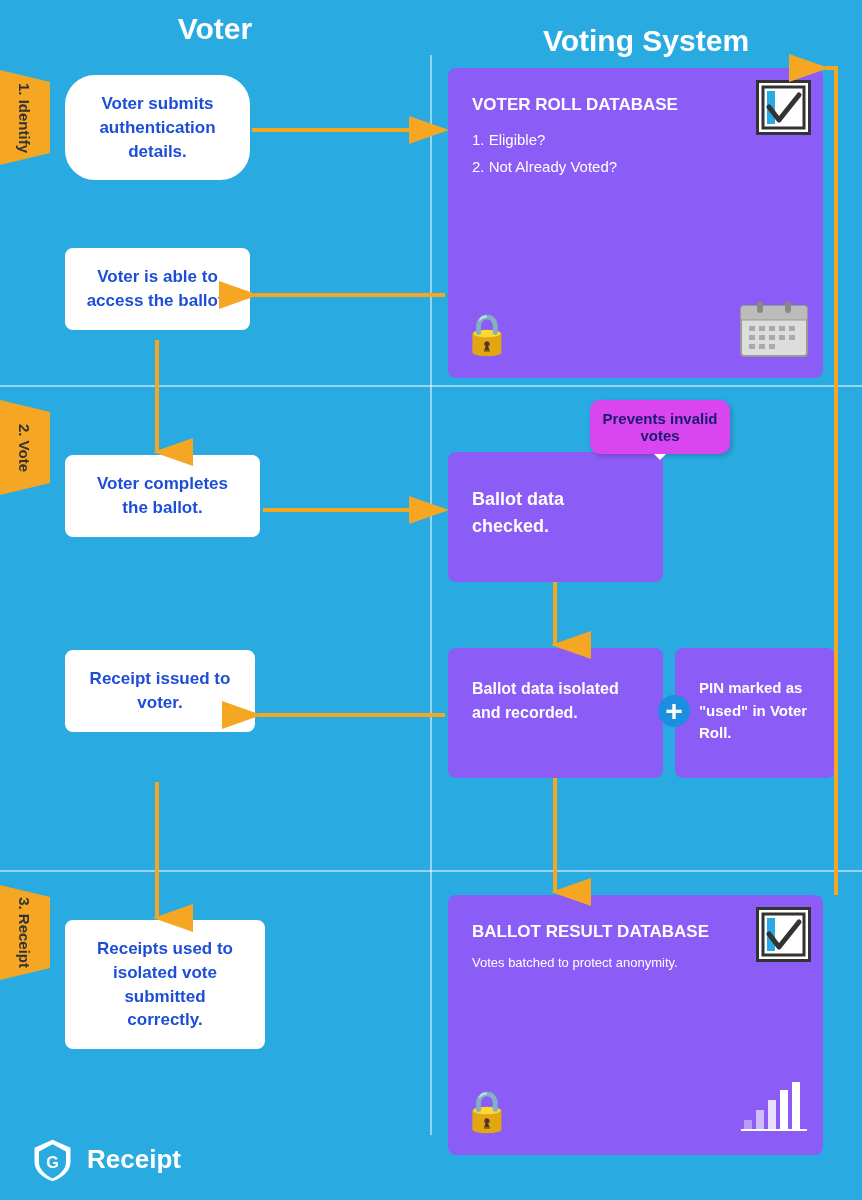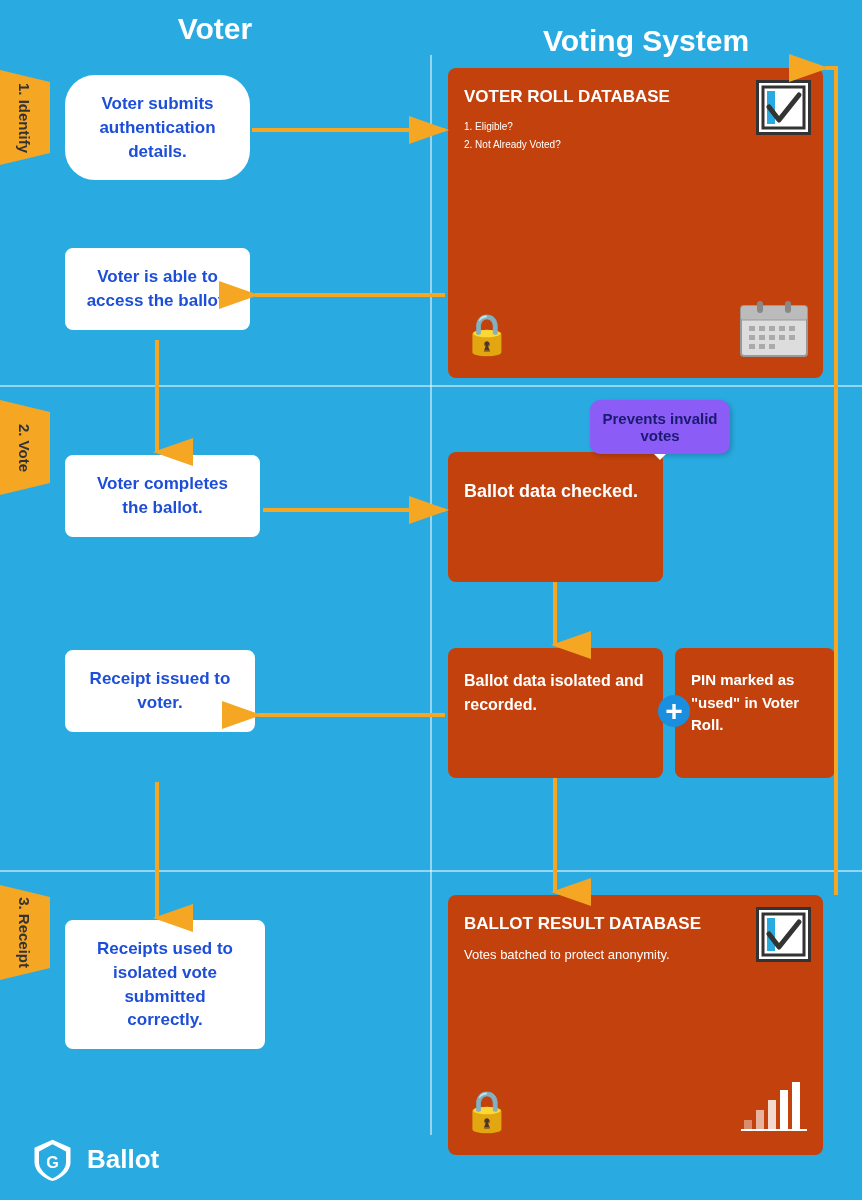--- a/index.html
+++ b/index.html
@@ -130,23 +130,23 @@
     .voter-box-5 {
       left: 65px;
       top: 920px;
       width: 200px;
       border-radius: 8px;
     }
 
     
     .system-box {
       position: absolute;
-      background: #c2410c;
-      border-radius: 8px;
-      padding: 16px;
+      background: #8b5cf6;
+      border-radius: 8px;
+      padding: 24px;
       color: white;
       font-size: 15px;
       line-height: 1.5;
     }
 
     .system-box-1 {
       left: 448px;
       top: 68px;
       width: 375px;
       height: 310px;
@@ -193,21 +193,21 @@
 
     
     .system-box-title {
       font-weight: bold;
       font-size: 17px;
       margin-bottom: 8px;
       text-transform: uppercase;
     }
 
     .system-box-list {
-      font-size: 10px;
+      font-size: 15px;
       line-height: 1.8;
     }
 
     
     .checkbox-icon {
       position: absolute;
       top: 12px;
       right: 12px;
       width: 55px;
       height: 55px;
@@ -225,21 +225,21 @@
       font-size: 40px;
       position: absolute;
       bottom: 14px;
       left: 14px;
       color: white;
     }
 
     
     .tooltip-bubble {
       position: absolute;
-      background: #8b5cf6;
+      background: #d946ef;
       border-radius: 10px;
       padding: 10px 2px;
       font-size: 15px;
       font-weight: bold;
       color: #1a1a6e;
       text-align: center;
       left: 590px;
       top: 400px;
       width: 140px;
       z-index: 30;
@@ -468,16 +468,16 @@
     <line x1="658" y1="450" x2="658" y2="582" stroke="#f5a623" stroke-width="3" opacity="0"></line>
   </svg>
 
   <div class="govote-logo">
     <svg class="govote-logo-icon" viewBox="0 0 50 50" width="45" height="45">
 
       <path d="M25 3 L45 12 L45 28 C45 38 35 46 25 49 C15 46 5 38 5 28 L5 12 Z" fill="white"></path>
       <path d="M25 8 L40 16 L40 28 C40 36 32 43 25 46 C18 43 10 36 10 28 L10 16 Z" fill="#29abe2"></path>
       <text x="25" y="34" text-anchor="middle" font-size="18" font-weight="bold" fill="white" font-family="Arial">G</text>
     </svg>
-    <span style="font-size:26px;font-weight:bold;color:white;">Ballot</span>
+    <span style="font-size:26px;font-weight:bold;color:white;">Receipt</span>
   </div>
 
 </div>
 
 </body></html>

